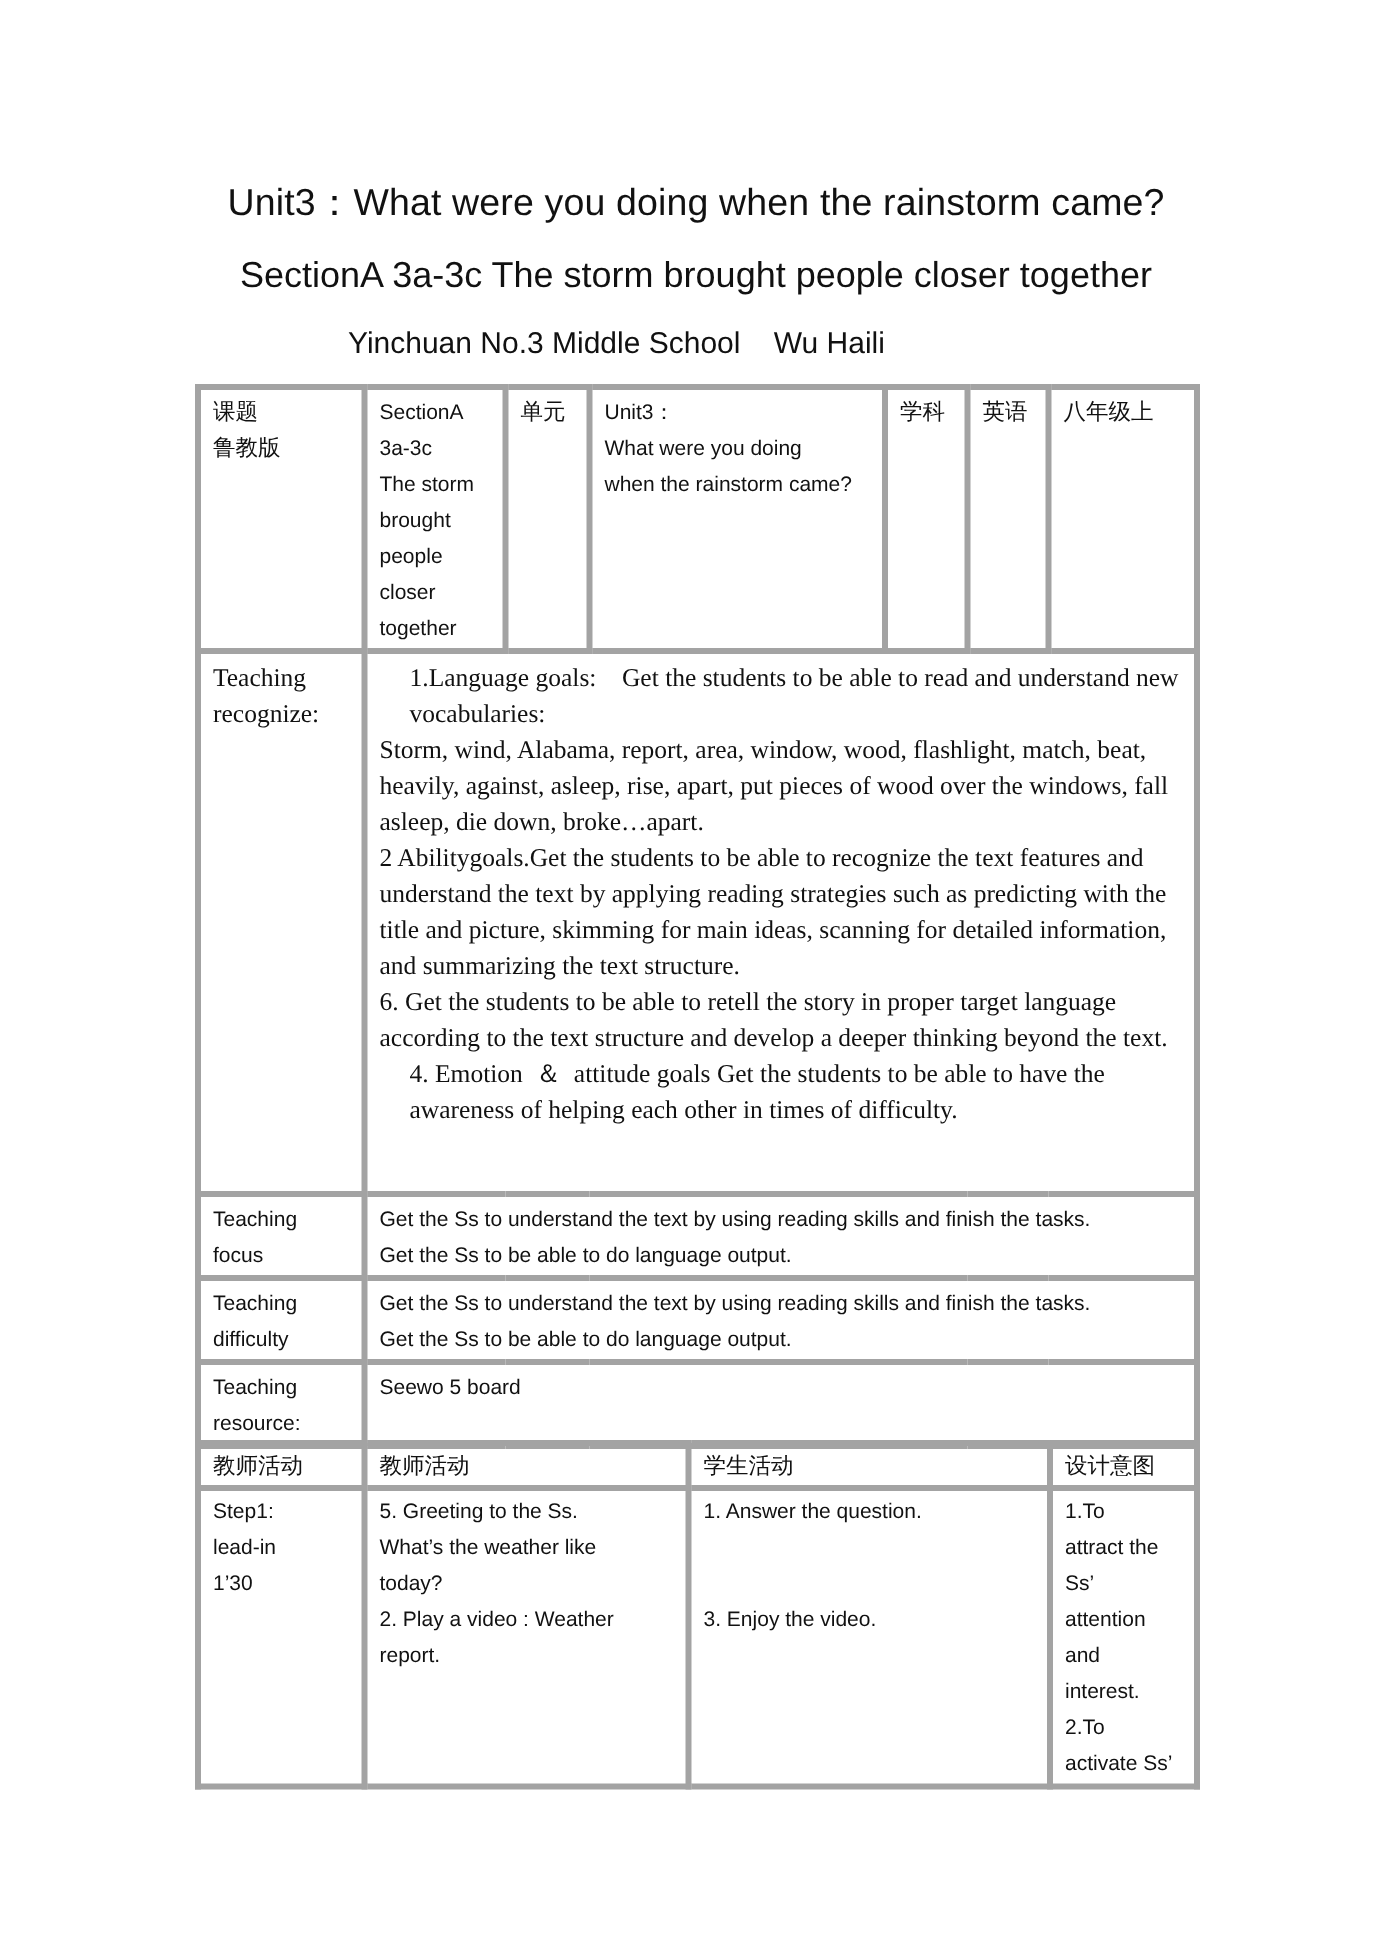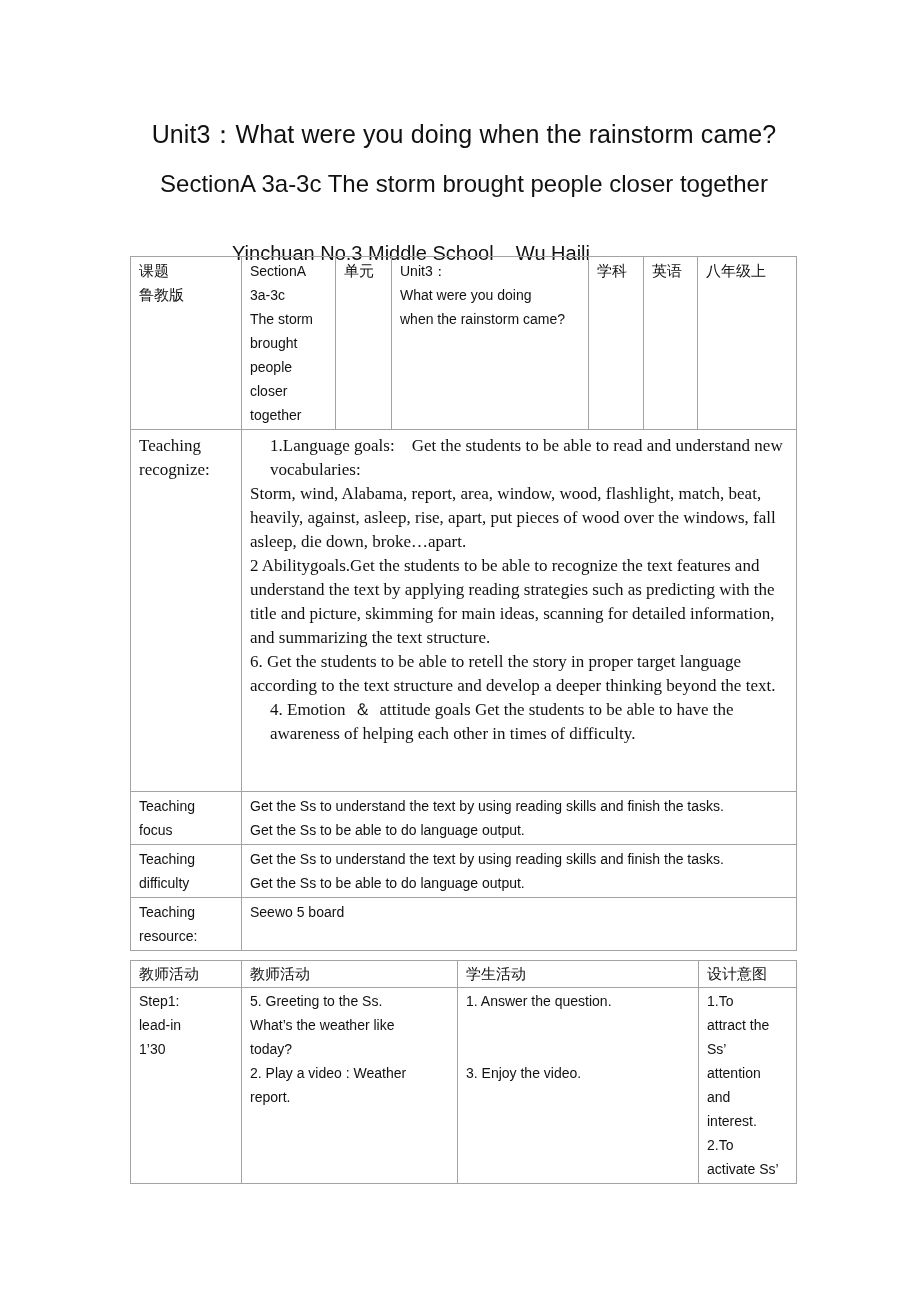--- a/index.html
+++ b/index.html
@@ -3,27 +3,27 @@
 <meta charset="utf-8">
 <style>
   html, body { margin: 0; padding: 0; background: #ffffff; }
   body { width: 920px; height: 1302px; position: relative; overflow: hidden; color: #111; }
   .title {
     position: absolute; left: 4px; width: 920px; text-align: center;
     font-family: "Liberation Sans", "DejaVu Sans", sans-serif; color: #111;
   }
   .t1 { top: 118px; font-size: 25px; letter-spacing: 0.1px; }
   .t2 { top: 170px; font-size: 24px; }
-  .t3 { top: 218px; font-size: 20px; left: 232px; width: auto; text-align: left; white-space: pre; margin-top: 24px; }
+  .t3 { top: 218px; font-size: 20px; left: 232px; width: auto; text-align: left; white-space: pre; }
   table.doc {
     position: absolute; left: 130px; top: 256px; width: 666px;
     border-collapse: collapse; table-layout: fixed;
   }
   table.doc td {
-    border: 1px solid #a3a3a3; vertical-align: top; padding: 2px 8px 2px 8px;
+    border: 4px solid #a3a3a3; vertical-align: top; padding: 2px 8px 2px 8px;
     font-family: "Liberation Sans", "DejaVu Sans", sans-serif; font-size: 14px; line-height: 24px;
     color: #111; word-wrap: break-word;
   }
   .serif { font-family: "Liberation Serif", "DejaVu Serif", serif !important; font-size: 17px !important; line-height: 24px !important; }
   .cjk { font-family: "DejaVu Sans", sans-serif !important; font-size: 15px !important; color: #222; }
   .ln { display: block; }
   .pre { white-space: pre-wrap; margin-left: 20px; }
 </style>
 </head>
 <body>

